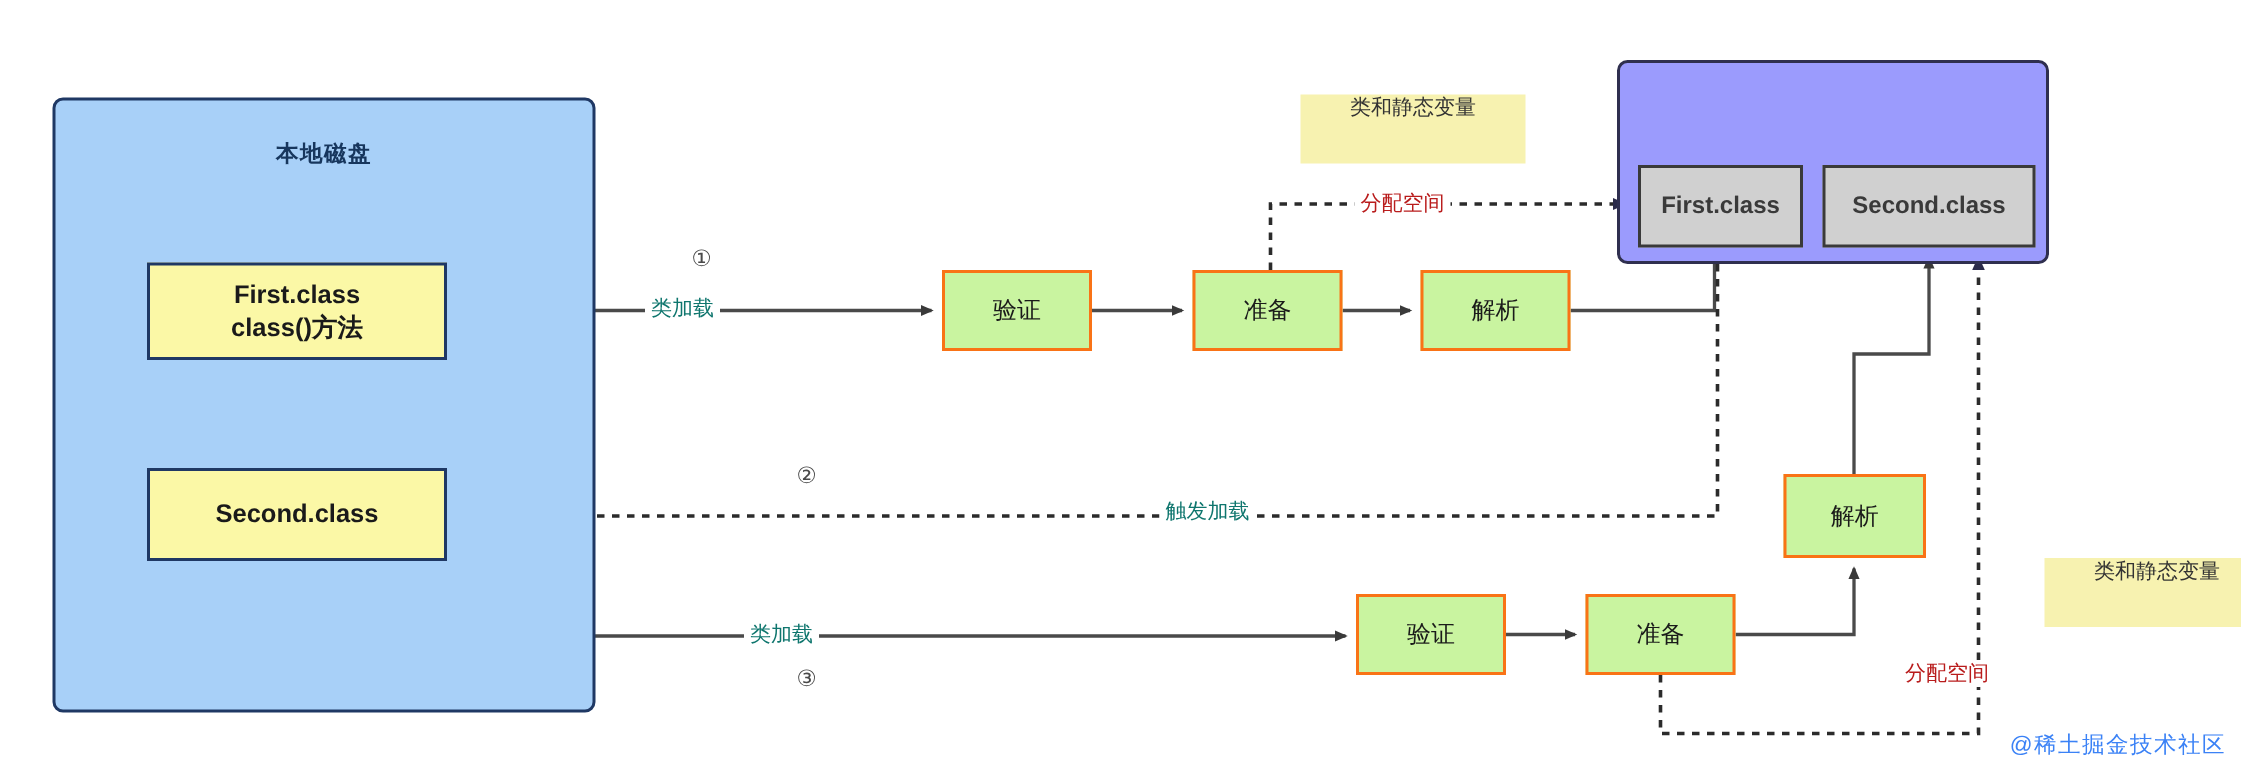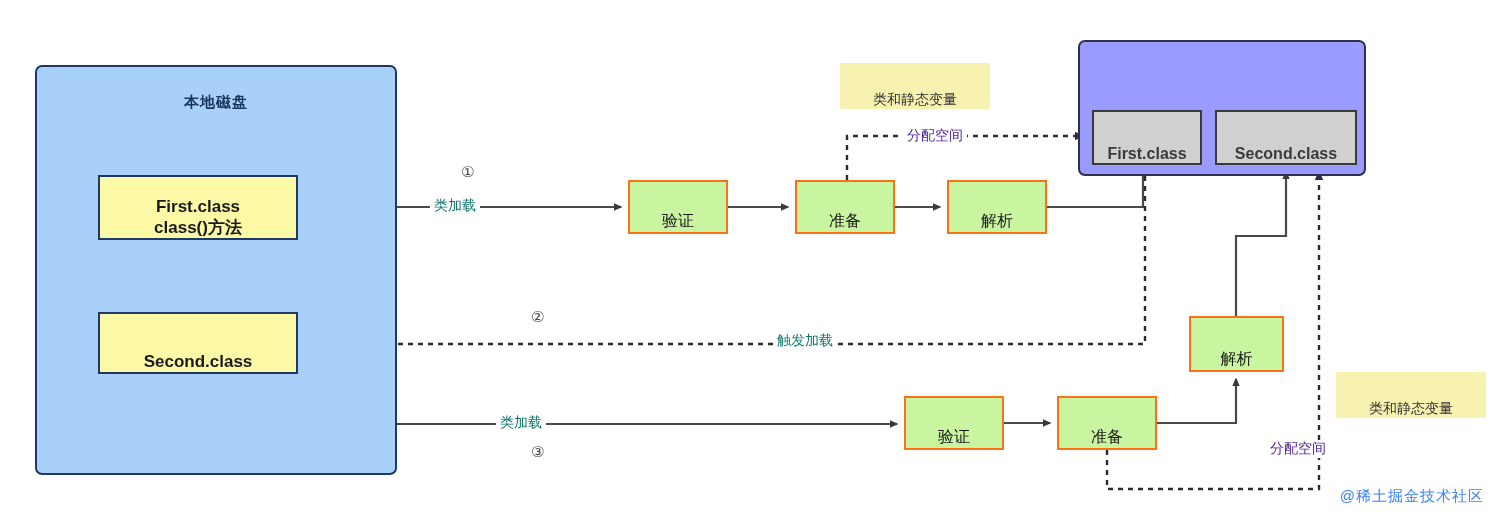--- a/index.html
+++ b/index.html
@@ -19,21 +19,21 @@
   #wires {
     position: absolute;
     left: 0; top: 0;
     width: 1494px; height: 512px;
     pointer-events: none;
   }
   .node {
     position: absolute;
     box-sizing: border-box;
     display: flex;
-    align-items: flex-end;
+    align-items: center;
     justify-content: center;
     text-align: center;
   }
 
   
   .disk-box {
     left: 35px; top: 65px;
     width: 362px; height: 410px;
     background: #a8d0f8;
     border: 2px solid #1f3864;
@@ -102,22 +102,23 @@
   .mem-first { left: 1092px; top: 110px; width: 110px; height: 55px; }
   .mem-second { left: 1215px; top: 110px; width: 142px; height: 55px; }
 
   
   .sticky {
     position: absolute;
     background: #f7f2b0;
     font-size: 14px;
     color: #333333;
     display: flex;
-    align-items: flex-end;
+    align-items: flex-start;
     justify-content: center;
+    margin-left: 27px;
   }
   .sticky::after {
     content: "";
     position: absolute;
     right: 0; top: 0;
     border-width: 0 16px 16px 0;
     border-style: solid;
     border-color: #ffffff transparent transparent #b5b5b5;
   }
   .sticky-1 { left: 840px; top: 63px; width: 150px; height: 46px; }
@@ -125,21 +126,21 @@
 
   
   .elabel {
     position: absolute;
     font-size: 14px;
     color: #0f766e;
     background: #ffffff;
     padding: 0 4px;
     white-space: nowrap;
   }
-  .elabel.gray { color: #4c1d95; }
+  .elabel.gray { color: #b91c1c; }
   .circnum {
     position: absolute;
     font-size: 15px;
     color: #4a4a4a;
     background: transparent;
   }
 
   .watermark {
     position: absolute;
     right: 10px; bottom: 6px;

